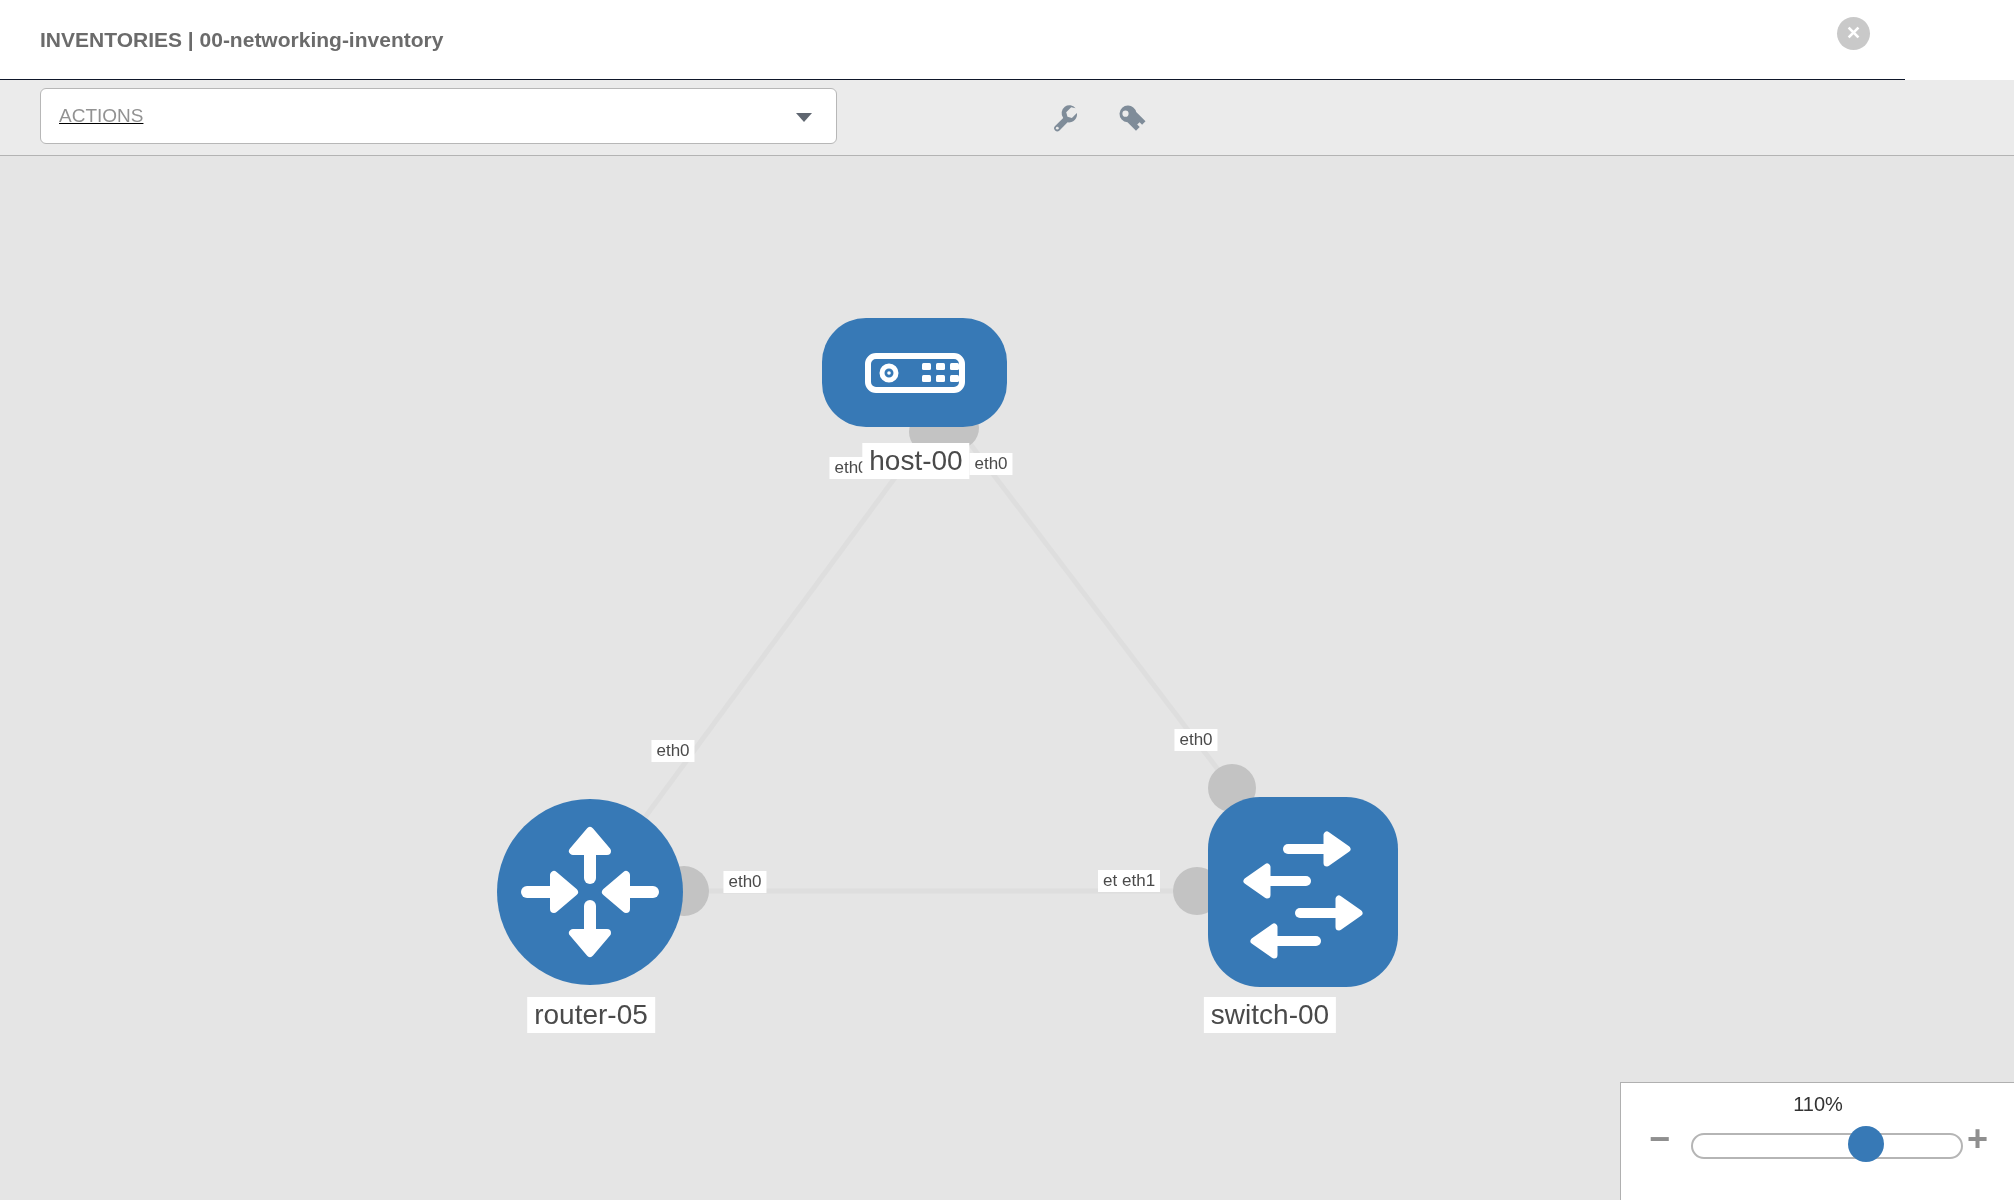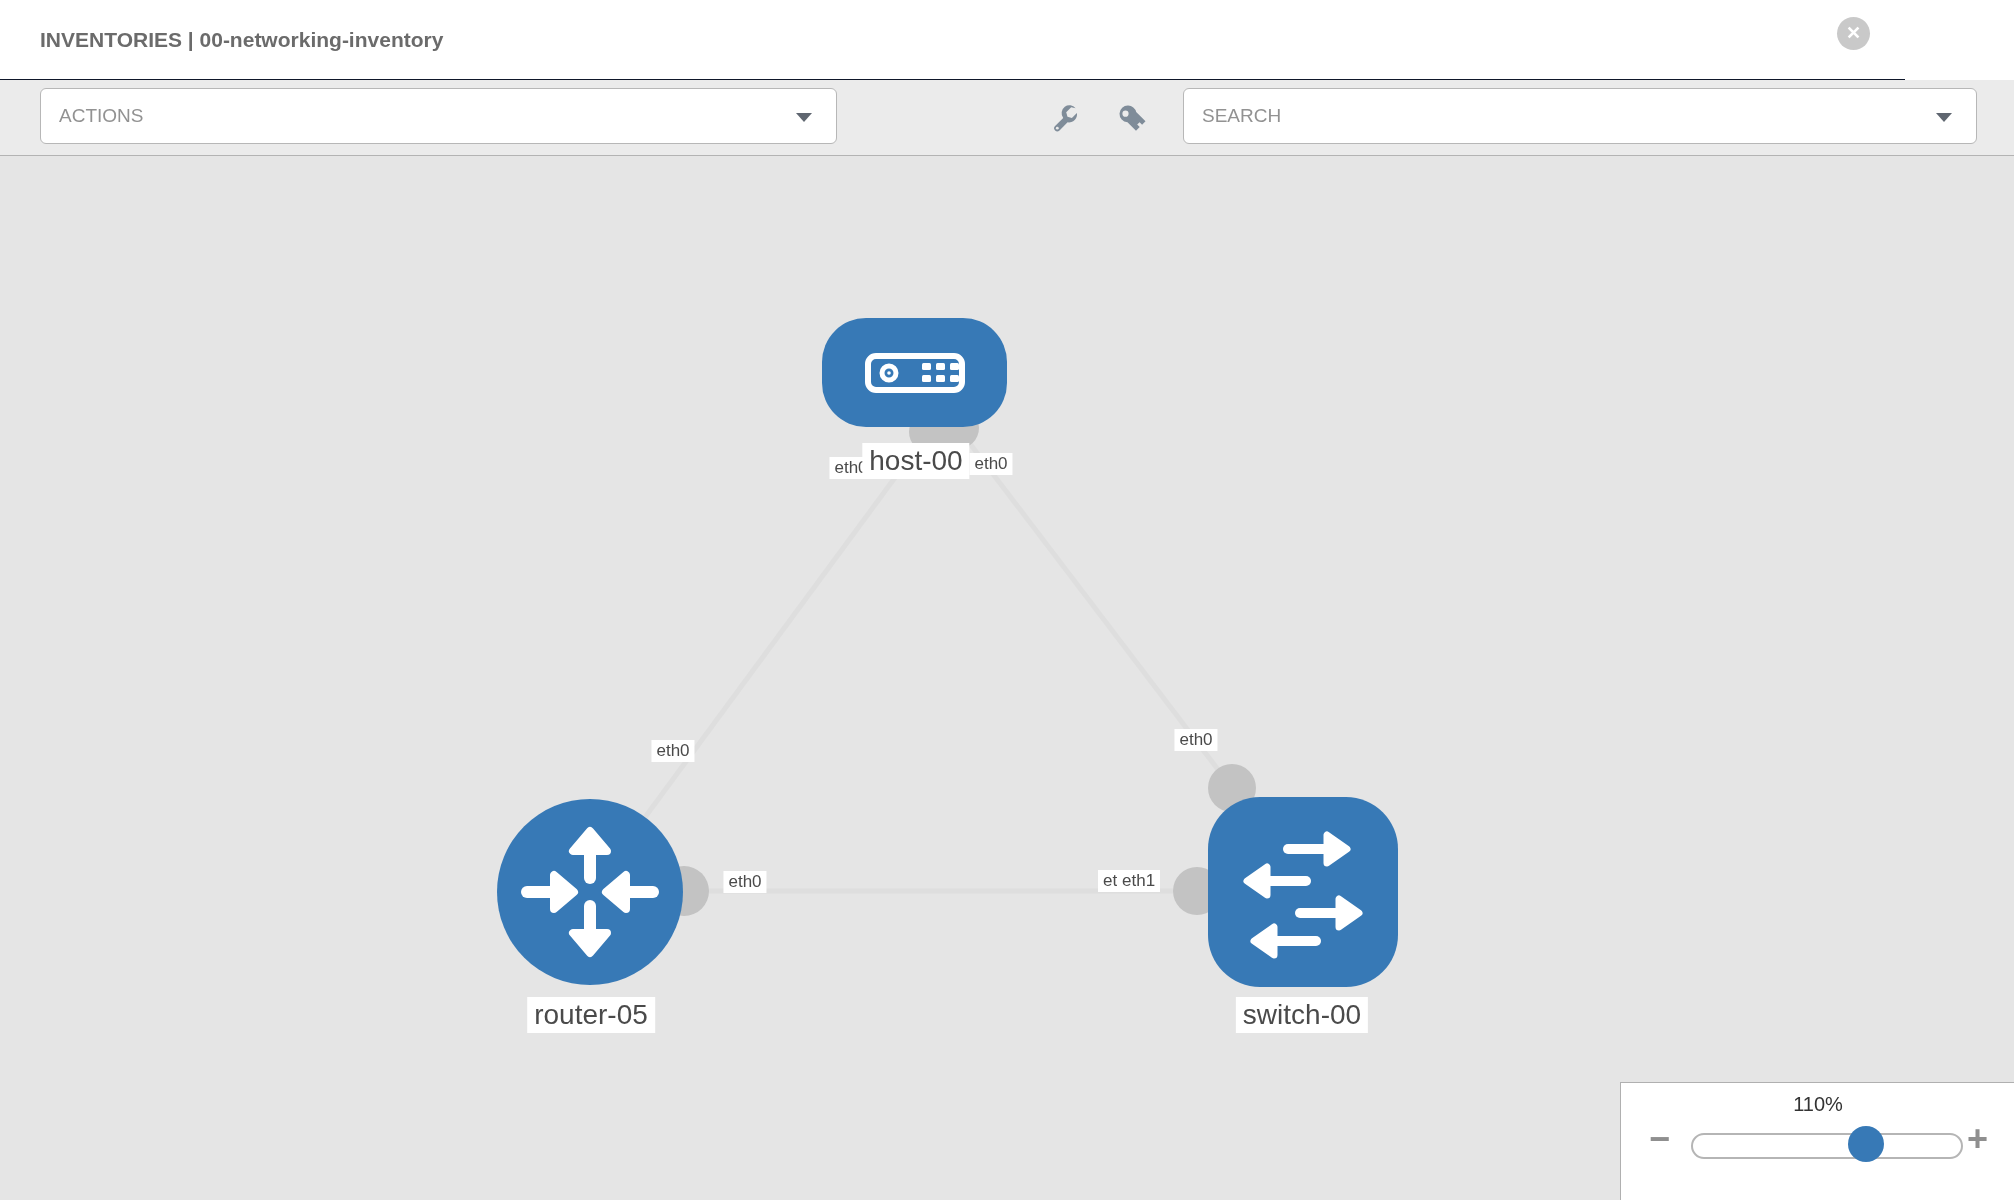--- a/index.html
+++ b/index.html
@@ -12,21 +12,21 @@
   .page-title{position:absolute;left:40px;top:0;line-height:79px;font-size:21px;
               font-weight:700;color:#6b6b6b;}
   .close-btn{position:absolute;right:35px;top:17px;width:33px;height:33px;border-radius:50%;
              background:#c9c9c9;color:#fff;text-align:center;line-height:33px;
              font-size:18px;font-weight:700;cursor:pointer;}
 
   
   .toolbar{position:absolute;top:80px;left:0;width:2014px;height:75px;background:#ebebeb;
            border-bottom:1px solid #b3b3b3;z-index:10;}
   .select{position:absolute;top:8px;height:54px;background:#fff;border:1px solid #b7b7b7;
-          border-radius:6px;cursor:pointer;}
+          border-radius:6px;cursor:pointer;text-decoration:underline;}
   .select-actions{left:40px;width:795px;}
   .select-search{left:1183px;width:792px;}
   .select-label{margin-left:18px;line-height:54px;font-size:19px;color:#929292;}
   .caret{position:absolute;right:24px;top:24px;width:0;height:0;
          border-left:8px solid transparent;border-right:8px solid transparent;
          border-top:9px solid #5f6670;}
   .tool-icon{position:absolute;top:22px;width:32px;height:32px;cursor:pointer;}
   .tool-icon.wrench{left:1048px;}
   .tool-icon.key{left:1116px;}
 
@@ -78,24 +78,20 @@
 
     <svg class="tool-icon wrench" viewBox="0 0 32 32">
       <path fill="#7f8c99" d="M27.6 6.2a8 8 0 0 0-10.8-1.5 8 8 0 0 0-1.6 11.2L7.1 24a3.1 3.1 0 0 0 4.4 4.4l8.1-8.1a8 8 0 0 0 9.3-9.3l-5 5-4.4-1.3-1.3-4.4 5-5z"></path>
       <circle cx="9.3" cy="26.2" r="1.4" fill="#ebebeb"></circle>
     </svg>
 
     <svg class="tool-icon key" viewBox="0 0 32 32">
       <path fill="#7f8c99" fill-rule="evenodd" d="M12.2 3.6a8.2 8.2 0 0 1 8 6.4l9.3 9.3-3.4 3.4-2.5-2.5-2.4 2.4 2.5 2.5-3.7 3.7-8.5-8.5A8.2 8.2 0 1 1 12.2 3.6zm-2.7 5a3.1 3.1 0 1 0 0 6.2 3.1 3.1 0 0 0 0-6.2z"></path>
     </svg>
 
-    <div class="select select-search">
-      <div class="select-label">SEARCH</div>
-      <div class="caret"></div>
-    </div>
   </div>
 
   <div class="canvas">
 
     <svg class="wires" width="2014" height="1044">
 
       <line x1="930" y1="274" x2="590" y2="736" stroke="#dedede" stroke-width="5"></line>
       <line x1="958" y1="272" x2="1232" y2="632" stroke="#dedede" stroke-width="5"></line>
       <line x1="684" y1="735" x2="1197" y2="735" stroke="#dedede" stroke-width="5"></line>
 
@@ -157,21 +153,21 @@
     <div class="chip iface" style="left:851px;top:301px;">eth0</div>
     <div class="chip iface" style="left:991px;top:297px;">eth0</div>
     <div class="chip iface" style="left:673px;top:584px;">eth0</div>
     <div class="chip iface" style="left:1196px;top:573px;">eth0</div>
     <div class="chip iface" style="left:745px;top:715px;">eth0</div>
     <div class="chip iface abs" style="left:1098px;top:714px;">eth0</div>
     <div class="chip iface abs iface-front" style="left:1117px;top:714px;">eth1</div>
 
     <div class="chip node-label" style="left:916px;top:287px;">host-00</div>
     <div class="chip node-label" style="left:591px;top:841px;">router-05</div>
-    <div class="chip node-label" style="left:1302px;top:841px;text-align:center;">switch-00</div>
+    <div class="chip node-label" style="left:1270px;top:841px;text-align:center;">switch-00</div>
 
     <div class="zoom-panel">
       <div class="zoom-level">110%</div>
       <div class="zoom-minus">−</div>
       <div class="zoom-track">
         <div class="zoom-knob"></div>
       </div>
       <div class="zoom-plus">+</div>
     </div>
 

